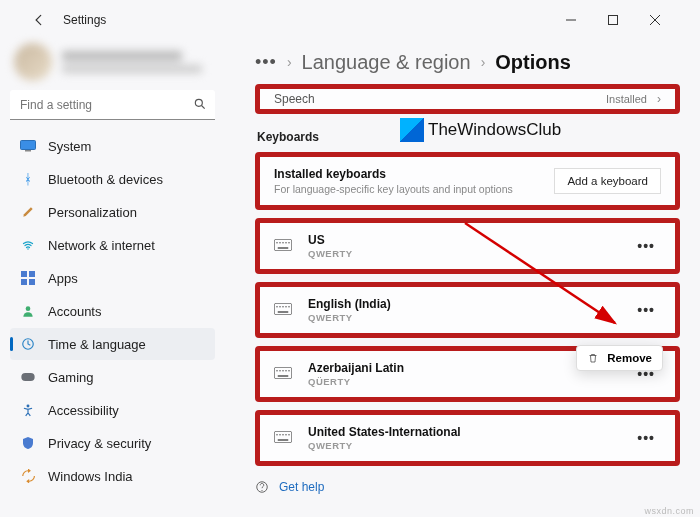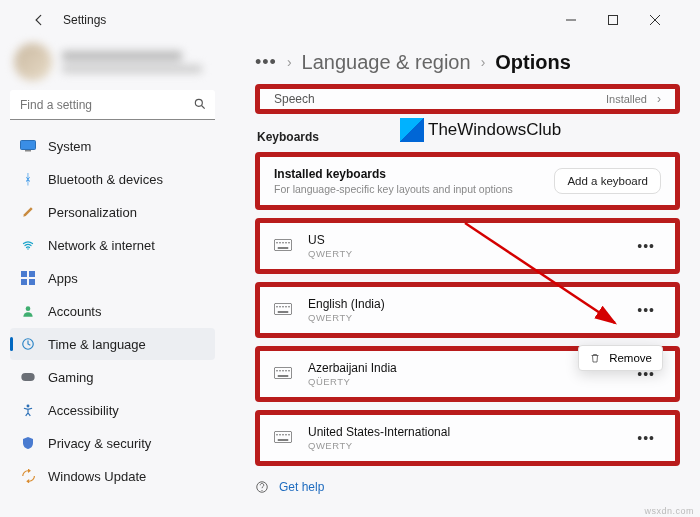--- a/index.html
+++ b/index.html
@@ -29,22 +29,22 @@
   .crumbs .lab { color:#666; font-weight:400;}
   .crumbs .cur { color:#111; font-weight:700;}
   .crumbs .sep { color:#999; font-size:14px;}
   .card { background:#fdfdfe; border:5px solid #b91c1c; border-radius:4px; }
   .speech { display:flex; align-items:center; height:30px; padding:0 14px; margin-bottom:16px; font-size:12px; color:#555;}
   .speech .stat { margin-left:auto; color:#777; font-size:11px; margin-right:10px;}
   .section { font-size:12px; font-weight:600; color:#222; margin:4px 0 8px 2px;}
   .header-row { display:flex; align-items:center; padding:10px 14px; }
   .header-row .t1 { font-size:12px; font-weight:600; color:#111;}
   .header-row .t2 { font-size:10.5px; color:#888; margin-top:2px;}
-  .addbtn { margin-left:auto; border:1px solid #ddd; background:#fff; padding:6px 12px; border-radius:8px; font-size:11.5px; color:#222;}
-  .kbd { display:flex; align-items:center; padding:10px 14px; margin-top:8px; position:relative;}
+  .addbtn { margin-left:auto; border:1px solid #ddd; background:#fff; padding:6px 12px; border-radius:0; font-size:11.5px; color:#222;}
+  .kbd { display:flex; align-items:center; padding:10px 14px; margin-top:8px; position:relative;font-weight:bold;}
   .kicon { width:18px; height:14px; margin-right:16px; color:#444;}
   .kname { font-size:12px; color:#111;}
   .klayout { font-size:9.5px; color:#999; letter-spacing:0.5px; margin-top:1px;}
   .more { margin-left:auto; font-size:14px; color:#333; letter-spacing:1px; padding:4px 6px; border-radius:3px;}
   .popup { position:absolute; right:12px; top:-6px; background:#fff; border:1px solid #ddd; border-radius:4px; box-shadow:0 4px 14px rgba(0,0,0,0.15); padding:6px 10px; display:flex; align-items:center; gap:8px; font-size:11.5px; z-index:10;}
   .help { display:flex; align-items:center; gap:10px; margin-top:14px; font-size:12px; color:#1f6cbf;}
   .help .hicon{ color:#555; }
   .watermark { position:absolute; left:400px; top:118px; display:flex; align-items:center; gap:4px; pointer-events:none; z-index:20;}
   .watermark .logo { width:24px; height:24px; background:linear-gradient(135deg,#00b2ff 0 50%,#0066d6 50% 100%);}
   .watermark .txt { font-size:17px; color:#111;}
@@ -184,21 +184,21 @@
             </svg>
           </span>
           <span>Privacy &amp; security</span>
         </div>
       <div class="nitem">
           <span class="nicon">
             <svg width="14" height="14" viewBox="0 0 24 24">
               <path d="M4 12a8 8 0 018-8v3l5-4-5-4v3A10 10 0 002 12m20 0a8 8 0 01-8 8v-3l-5 4 5 4v-3a10 10 0 0010-10" fill="#d98b2e"></path>
             </svg>
           </span>
-          <span>Windows Update</span>
+          <span>Windows India</span>
         </div>
     </div>
   </div>
 
   <div class="main">
     <div class="crumbs">
       <span class="dots">•••</span>
       <span class="sep">›</span>
       <span class="lab">Language &amp; region</span>
       <span class="sep">›</span>
@@ -265,21 +265,21 @@
             <rect x="0.5" y="0.5" width="23" height="15" rx="2" stroke="#555" fill="none"></rect>
             <rect x="5" y="11" width="14" height="2" fill="#555"></rect>
             <circle cx="4" cy="5" r="1" fill="#555"></circle>
             <circle cx="8" cy="5" r="1" fill="#555"></circle>
             <circle cx="12" cy="5" r="1" fill="#555"></circle>
             <circle cx="16" cy="5" r="1" fill="#555"></circle>
             <circle cx="20" cy="5" r="1" fill="#555"></circle>
           </svg>
         </span>
       <div>
-          <div class="kname">Azerbaijani India</div>
+          <div class="kname">Azerbaijani Latin</div>
           <div class="klayout">QÜERTY</div>
         </div>
       <span class="more">•••</span>
       <div class="popup">
         <span>
             <svg width="12" height="12" viewBox="0 0 24 24">
               <path d="M5 7h14M9 7V5h6v2m-8 0l1 13h8l1-13" stroke="#444" stroke-width="1.5" fill="none"></path>
             </svg>
           </span>
         <span>Remove</span>

